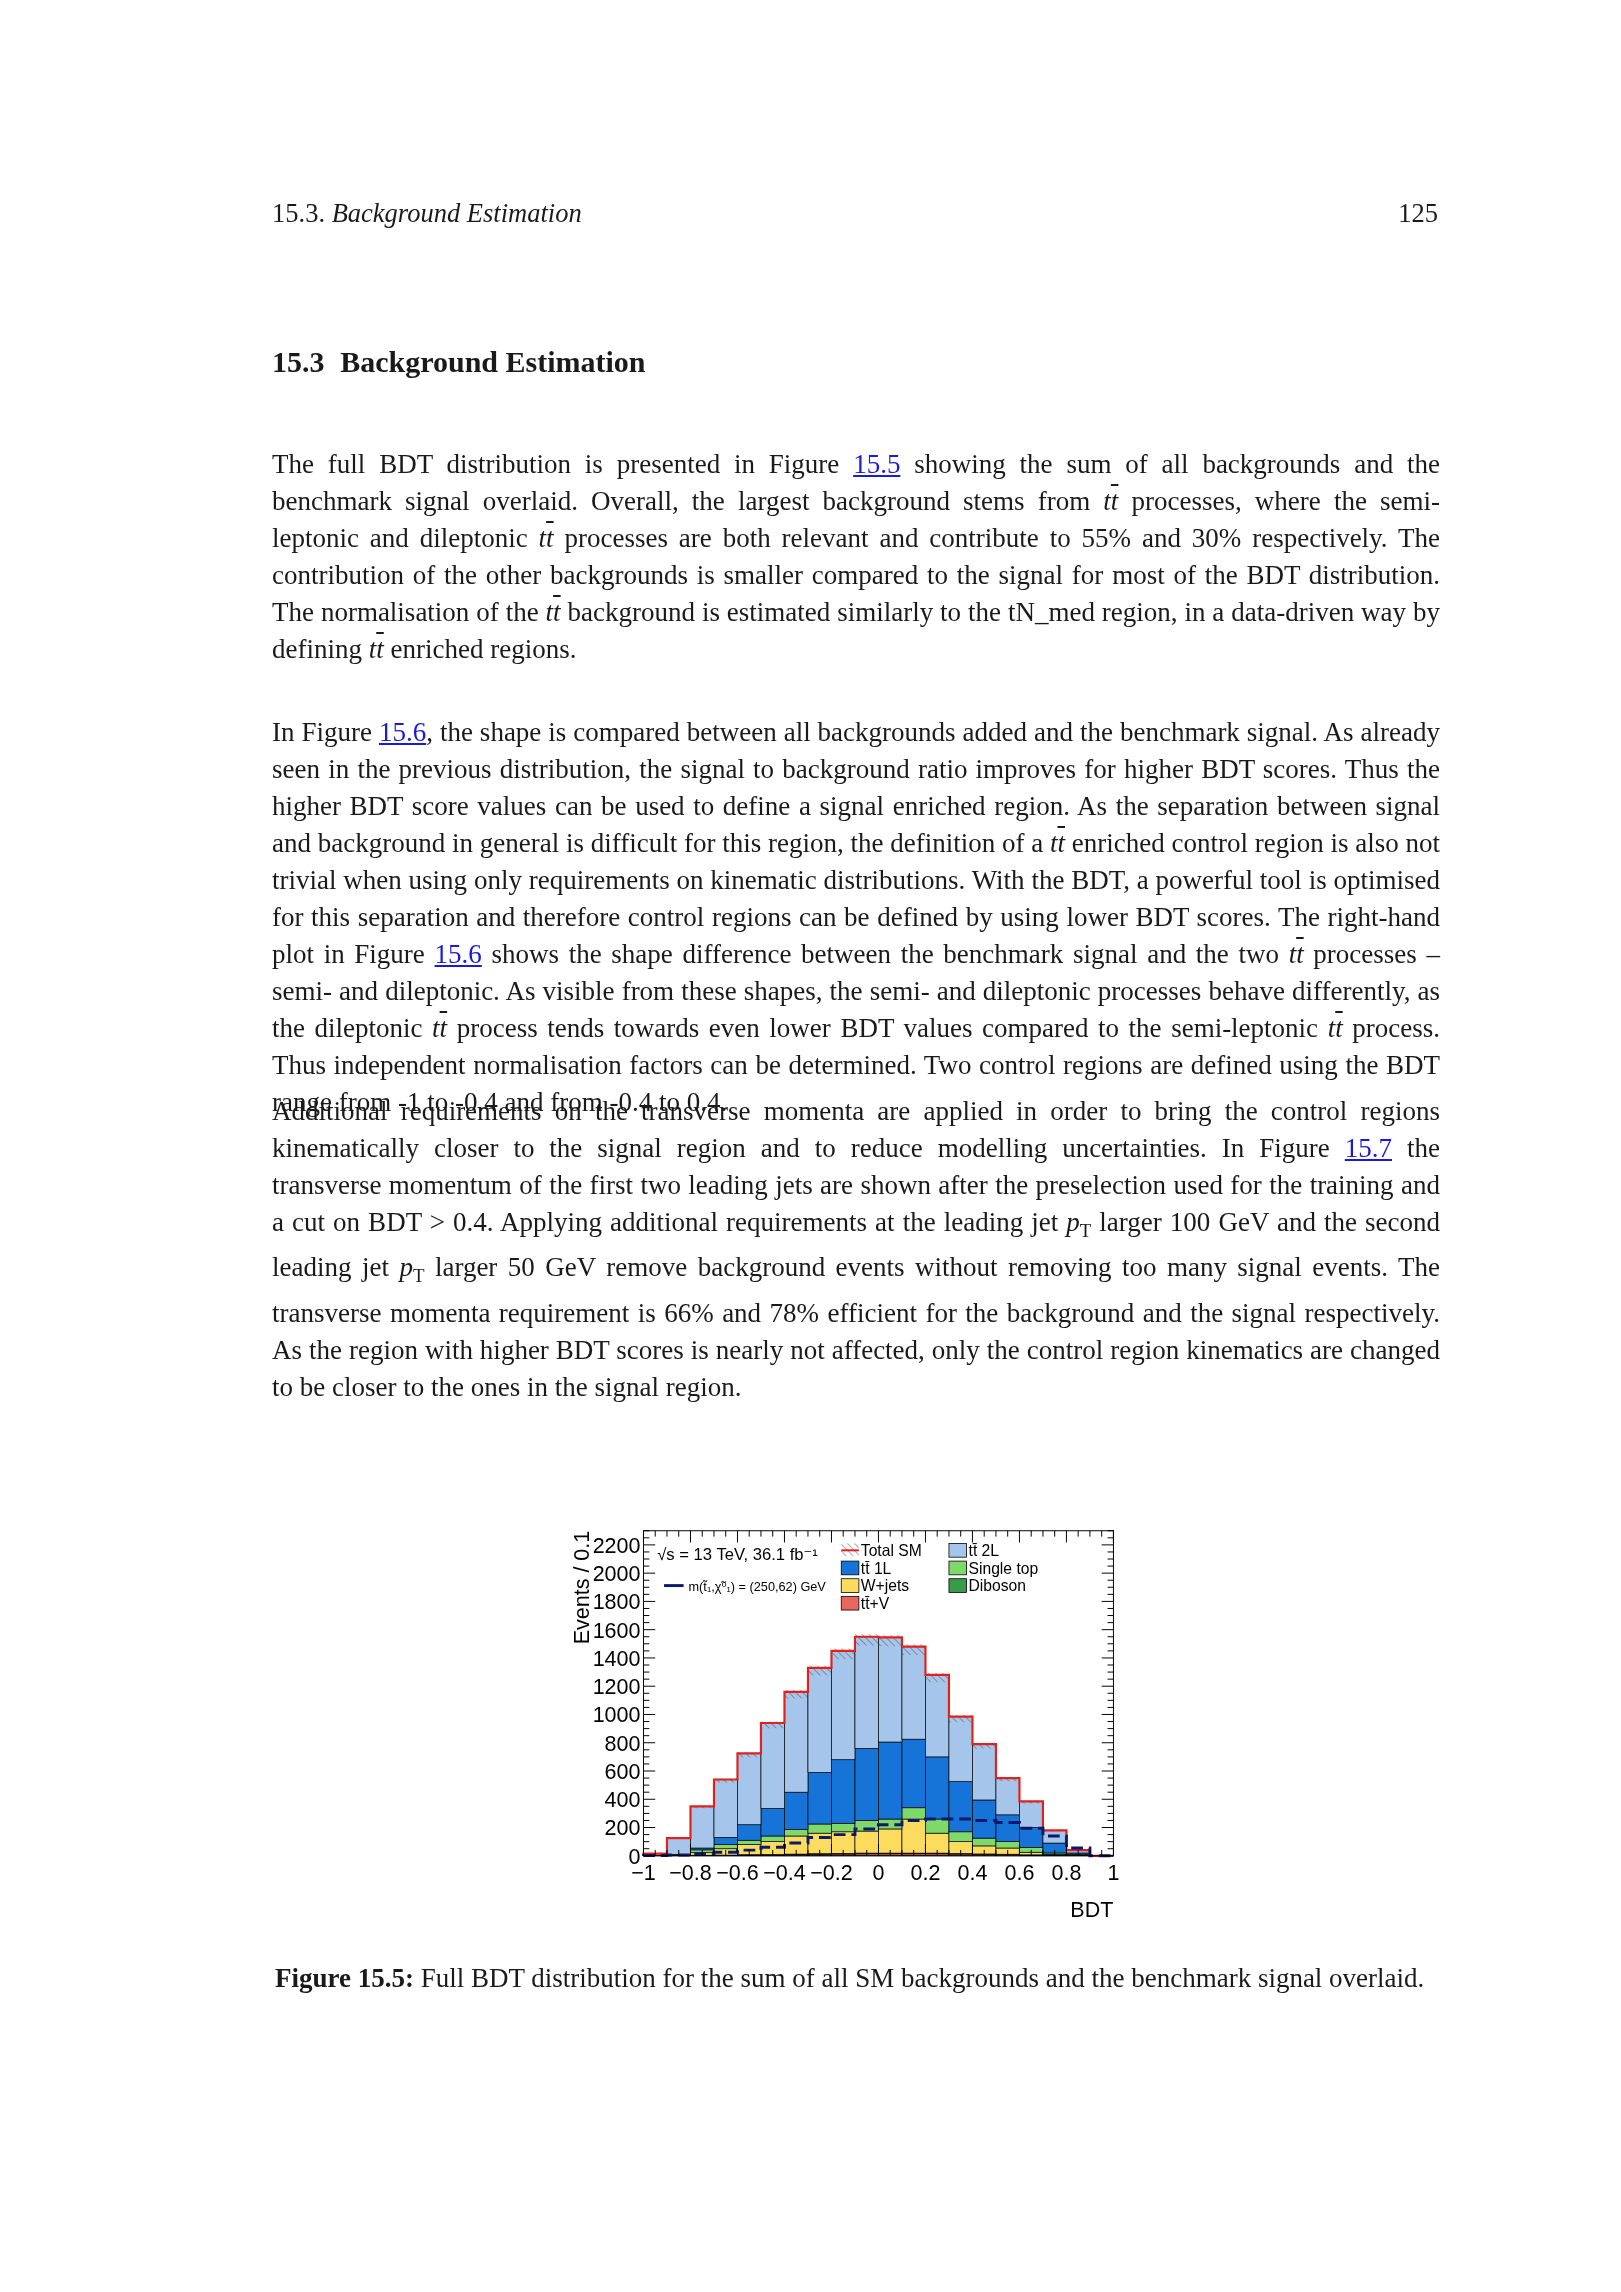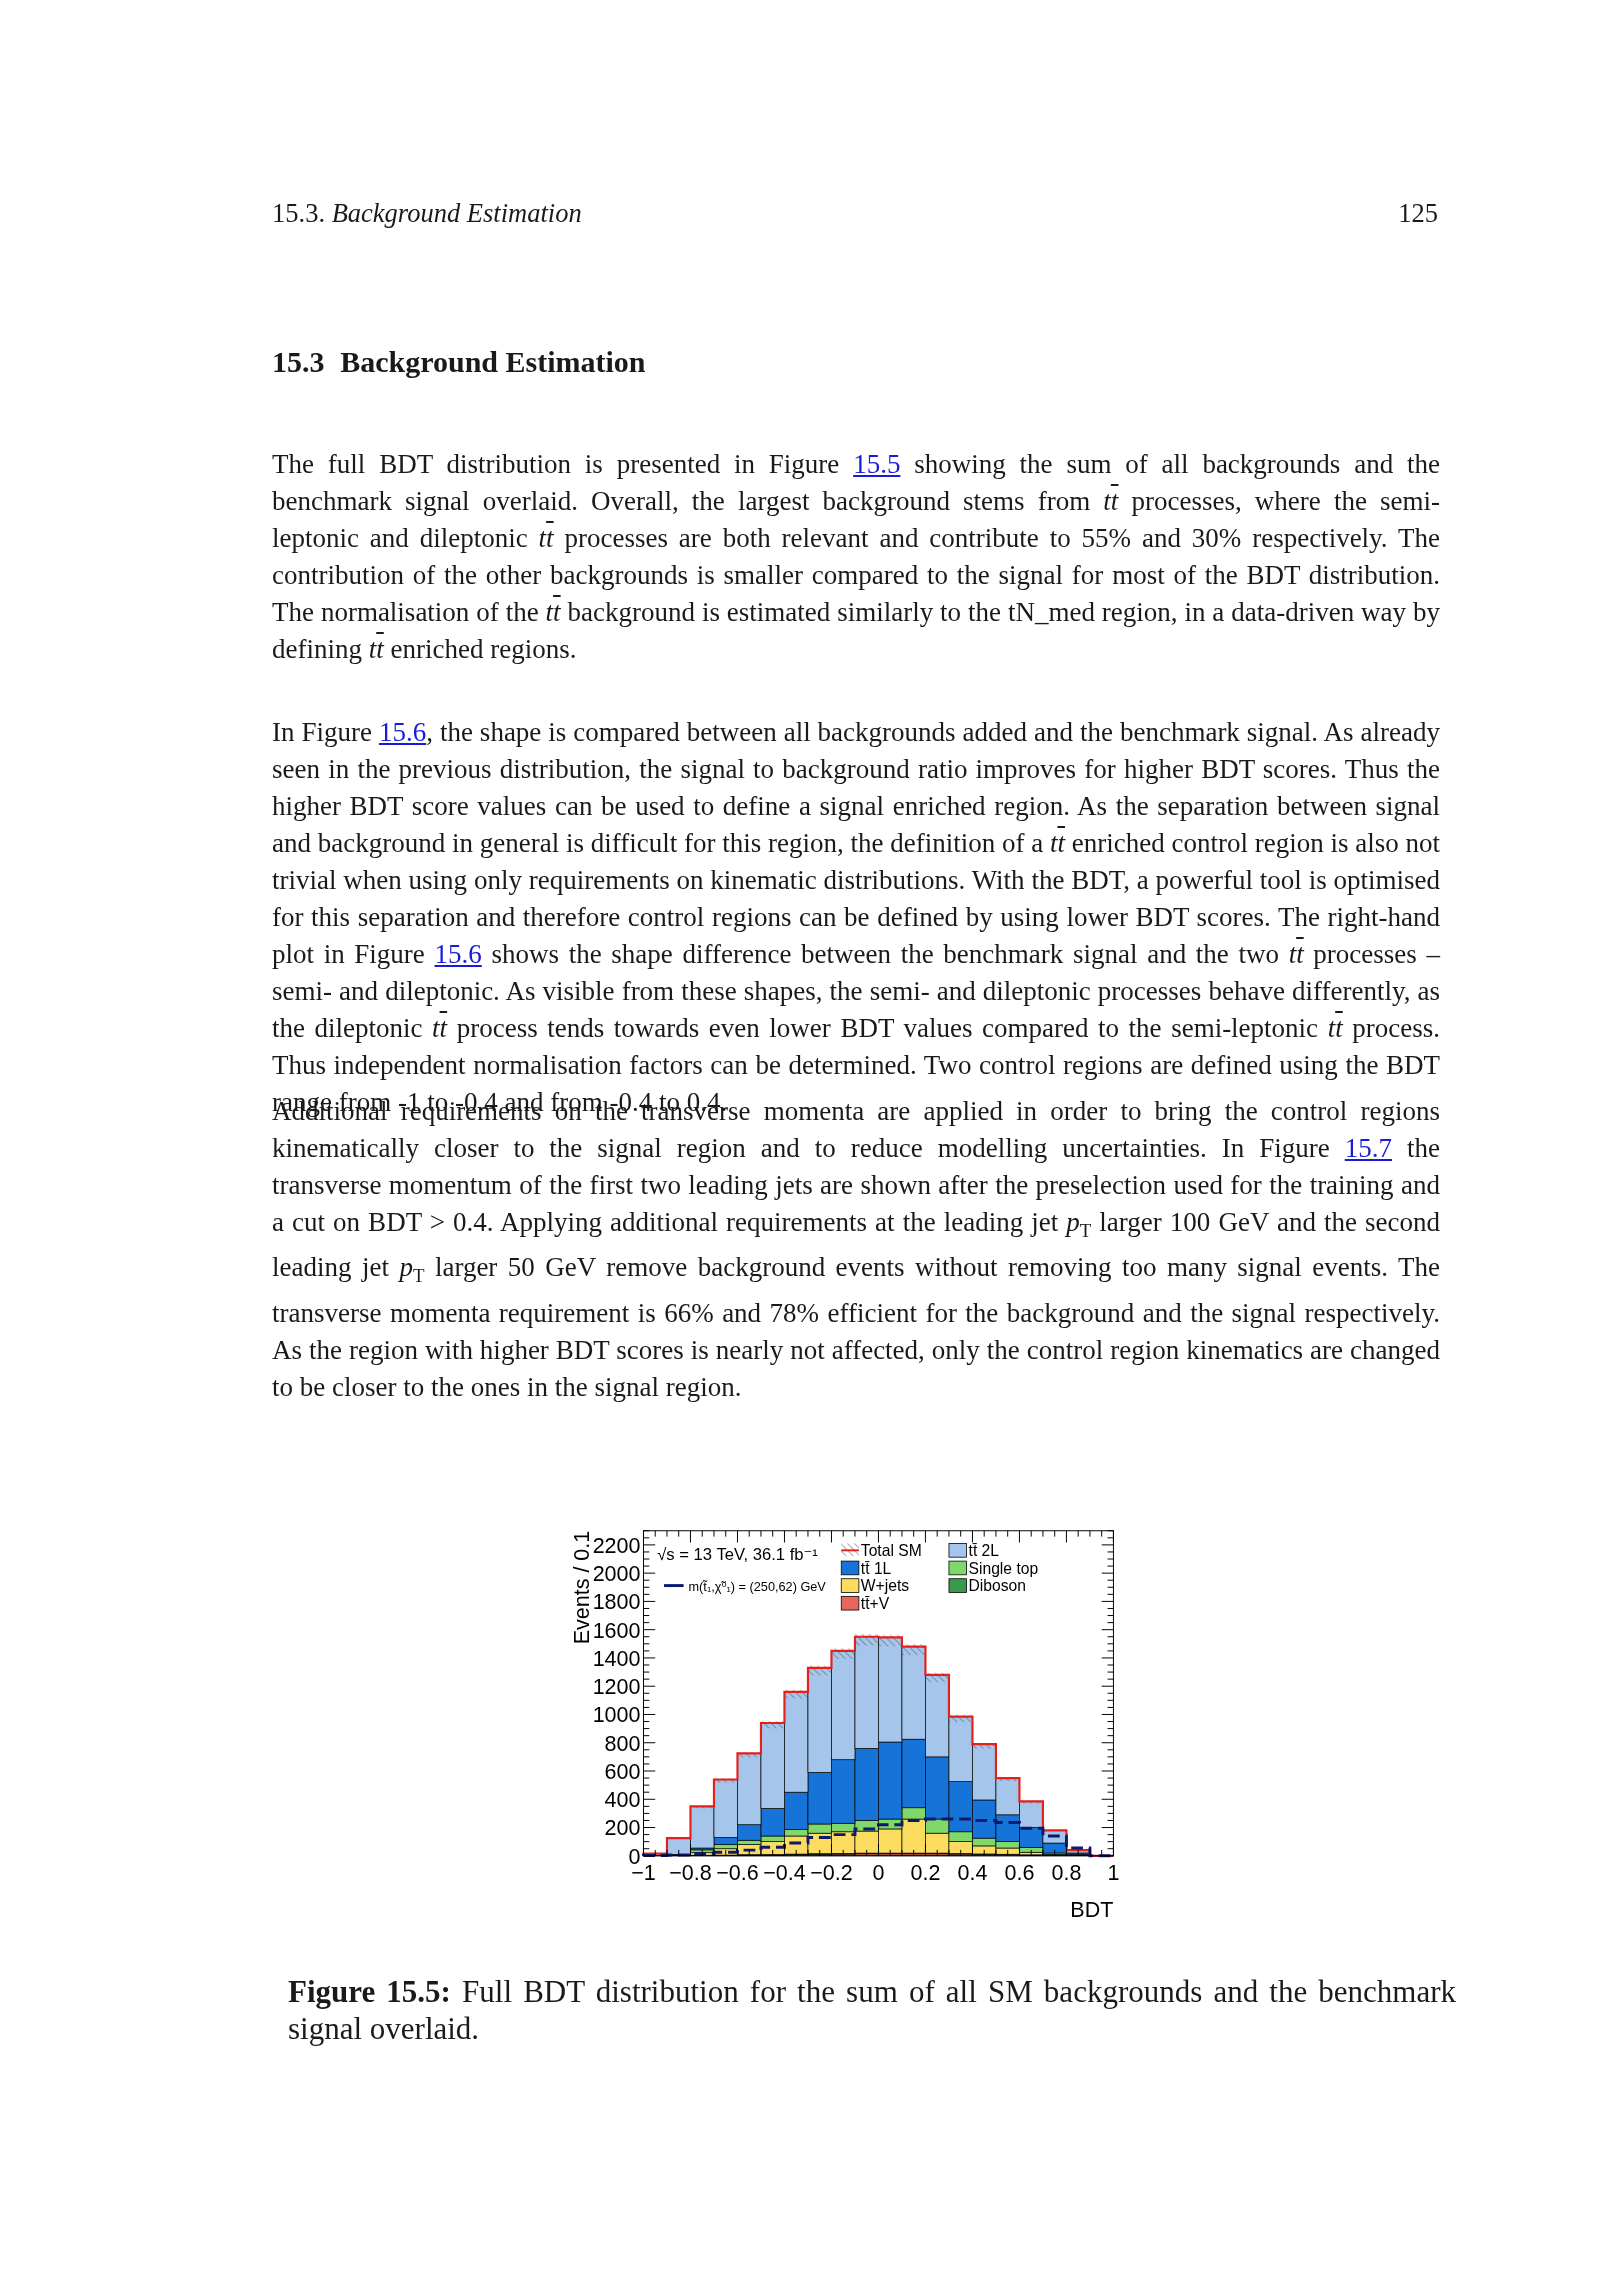--- a/index.html
+++ b/index.html
@@ -10,21 +10,21 @@
   .section-title .num { margin-right: 15.7px; }
   .body-text { position: absolute; left: 272px; width: 1168px; font-size: 27px; line-height: 37px; text-align: justify; margin: 0; }
   .p1 { top: 446px; }
   .p2 { top: 714px; }
   .p3 { top: 1093px; }
   .ref { color: #1a1adb; text-decoration: underline; }
   .math { font-style: italic; }
   .ttbar { font-style: italic; }
   .ttbar .bar { text-decoration: overline; }
   .chart-wrap { position: absolute; left: 559px; top: 1519px; width: 588px; height: 421px; }
-  .caption { position: absolute; left: 272px; top: 1957px; width: 1168px; font-size: 31px; line-height: 37px; text-align: justify; margin: 16px; }
+  .caption { position: absolute; left: 272px; top: 1957px; width: 1168px; font-size: 27px; line-height: 37px; text-align: justify; margin: 3px; }
   .caption .label { font-weight: bold; }
   svg text { font-family: "Liberation Sans", "DejaVu Sans", sans-serif; }
 </style>
 </head>
 <body>
 
 <div class="running-head">
   <span class="left"><span>15.3.</span> <em>Background Estimation</em></span>
   <span>125</span>
 </div>

